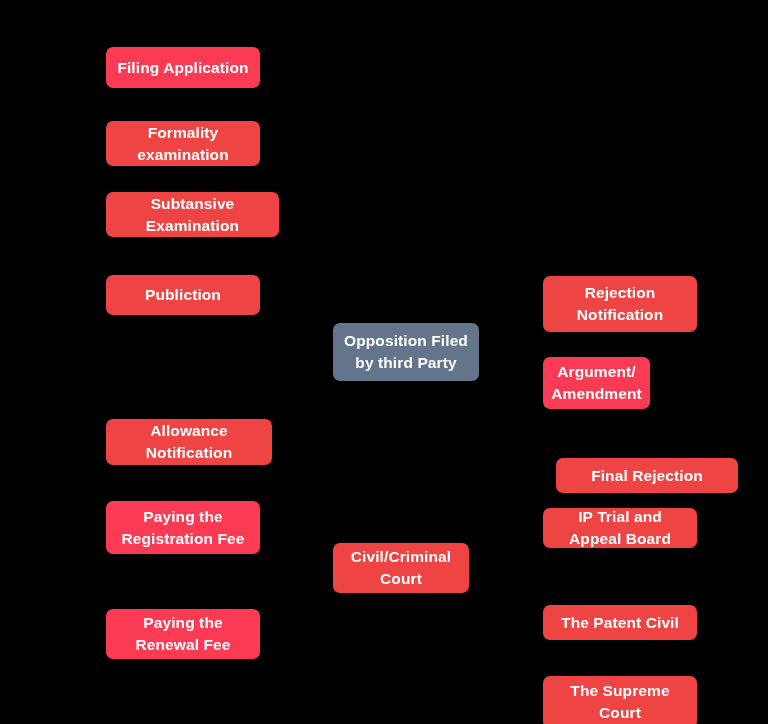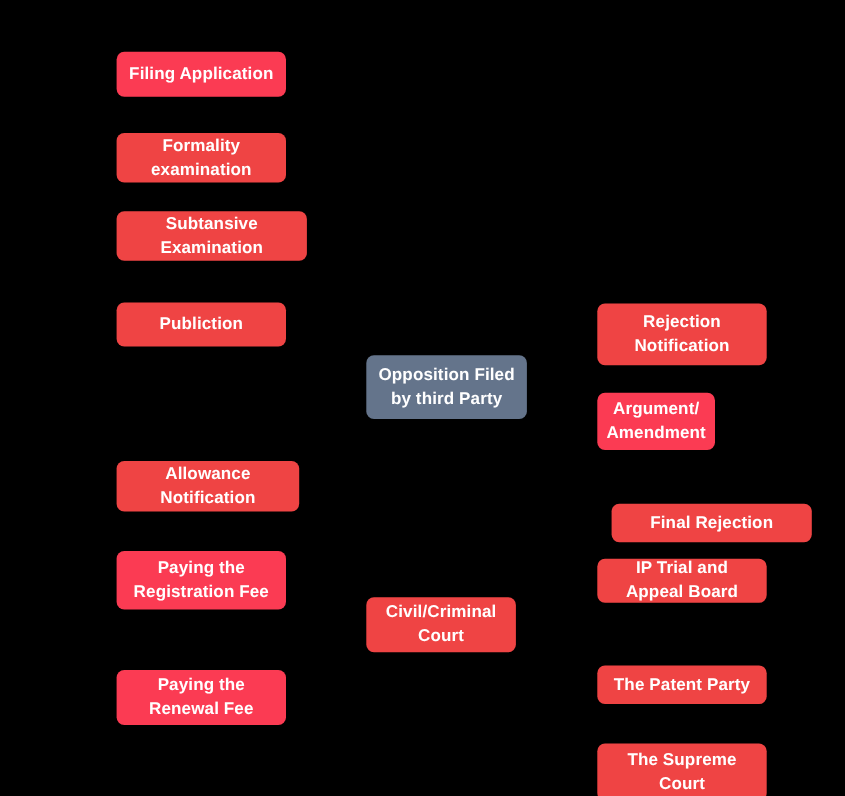--- a/index.html
+++ b/index.html
@@ -126,21 +126,21 @@
   <div class="node blue" id="n-finalrej">
     <span class="line">Final Rejection</span>
   </div>
 
   <div class="node blue" id="n-iptrial">
     <span class="line">IP Trial and</span>
     <span class="line">Appeal Board</span>
   </div>
 
   <div class="node blue" id="n-patentcourt">
-    <span class="line">The Patent Party</span>
+    <span class="line">The Patent Civil</span>
   </div>
 
   <div class="node blue" id="n-supremecourt">
     <span class="line">The Supreme</span>
     <span class="line">Court</span>
   </div>
 
 </div>
 
 </body></html>

